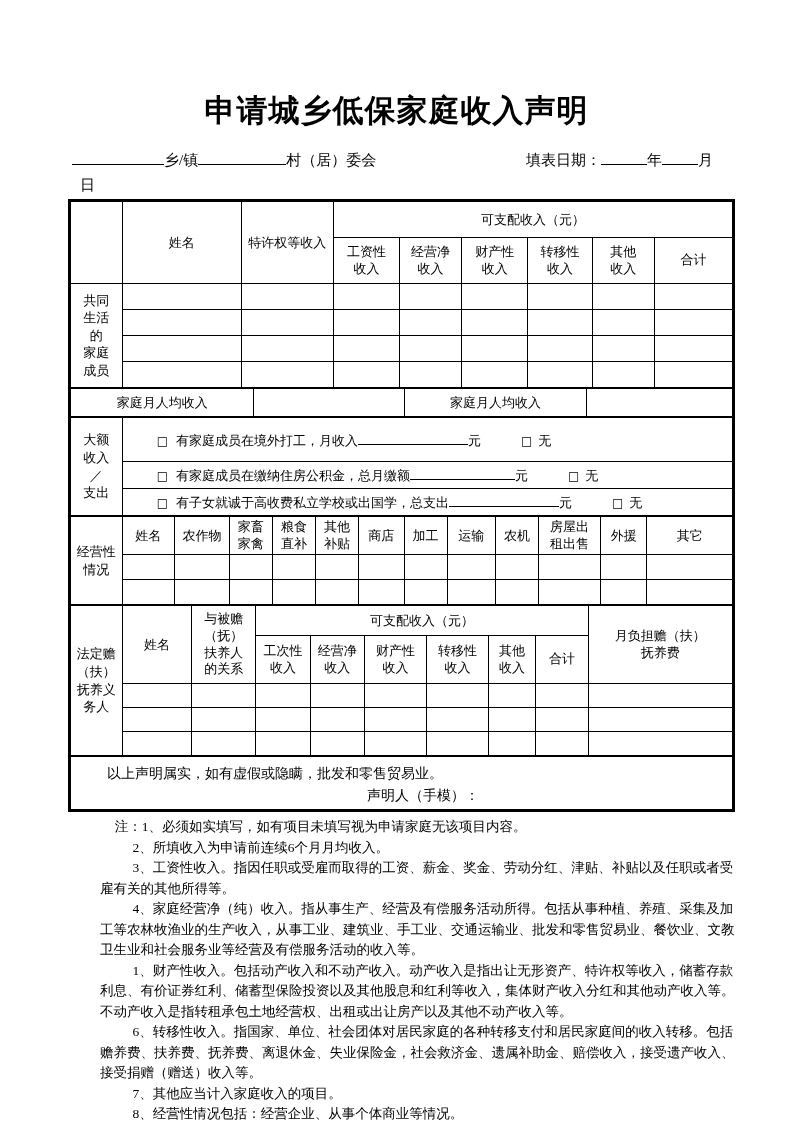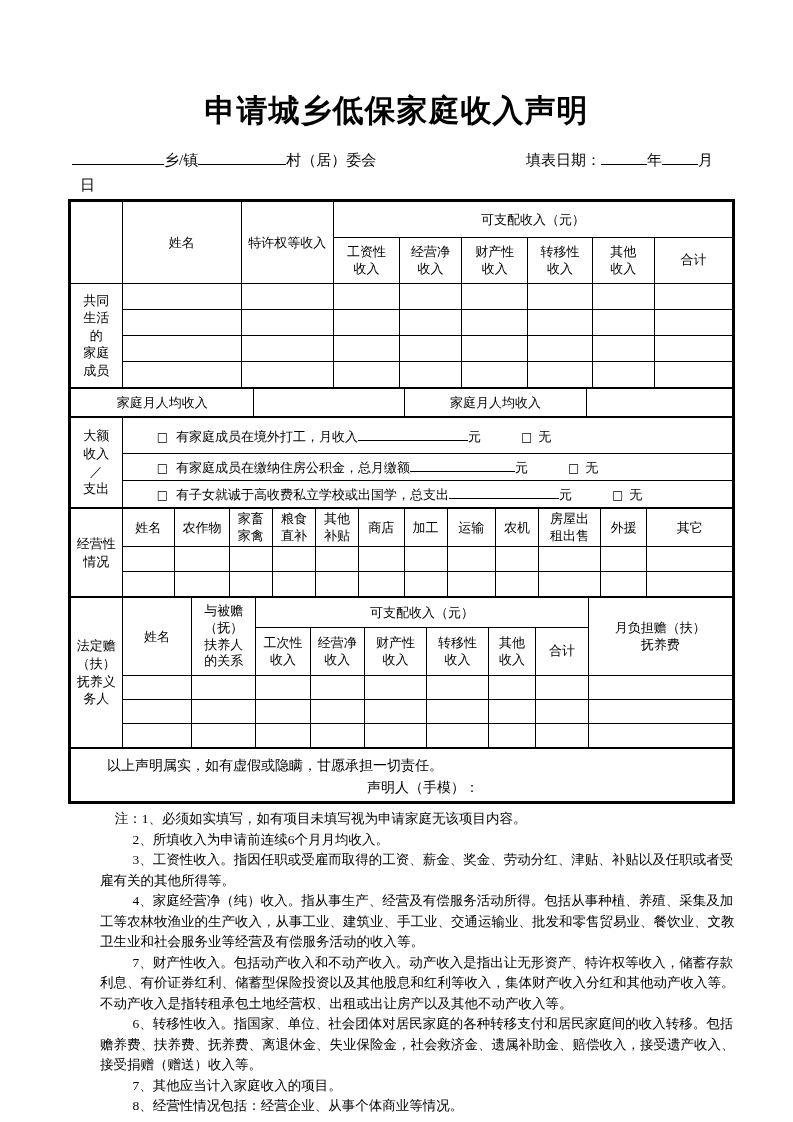--- a/index.html
+++ b/index.html
@@ -152,21 +152,21 @@
       </tr>
     </tbody>
       </table>
 
     <table class="sec">
       <colgroup>
           <col style="width:7.8%">
           <col style="width:92.2%">
         </colgroup>
       <tbody>
-          <tr style="height:36px">
+          <tr style="height:44px">
         <td rowspan="3" class="ml side">大额
 收入
 ／
 支出</td>
         <td class="chk-cell">
           <span class="chk">□</span><span>有家庭成员在境外打工，月收入</span><span class="blank" style="width:110px"></span><span>元</span><span class="no-grp"><span class="chk">□</span><span>无</span></span>
         </td>
       </tr>
       <tr style="height:27px">
         <td class="chk-cell">
@@ -323,33 +323,33 @@
             <td></td>
             <td></td>
           </tr>
     </tbody>
       </table>
 
     <table class="sec">
       <tbody>
           <tr style="height:52px">
         <td class="decl-cell">
-          <div>以上声明属实，如有虚假或隐瞒，甘愿承担一切责任。</div>
+          <div>以上声明属实，如有虚假或隐瞒，批发和零售贸易业。</div>
           <div class="signer">声明人（手模）：</div>
         </td>
       </tr>
     </tbody>
       </table>
 
   </div>
 
   <div class="notes">
     <p class="first">注：1、必须如实填写，如有项目未填写视为申请家庭无该项目内容。</p>
     <p class="item">2、所填收入为申请前连续6个月月均收入。</p>
     <p class="item">3、工资性收入。指因任职或受雇而取得的工资、薪金、奖金、劳动分红、津贴、补贴以及任职或者受雇有关的其他所得等。</p>
     <p class="item">4、家庭经营净（纯）收入。指从事生产、经营及有偿服务活动所得。包括从事种植、养殖、采集及加工等农林牧渔业的生产收入，从事工业、建筑业、手工业、交通运输业、批发和零售贸易业、餐饮业、文教卫生业和社会服务业等经营及有偿服务活动的收入等。</p>
-    <p class="item">7、财产性收入。包括动产收入和不动产收入。动产收入是指出让无形资产、特许权等收入，储蓄存款利息、有价证券红利、储蓄型保险投资以及其他股息和红利等收入，集体财产收入分红和其他动产收入等。不动产收入是指转租承包土地经营权、出租或出让房产以及其他不动产收入等。</p>
+    <p class="item">1、财产性收入。包括动产收入和不动产收入。动产收入是指出让无形资产、特许权等收入，储蓄存款利息、有价证券红利、储蓄型保险投资以及其他股息和红利等收入，集体财产收入分红和其他动产收入等。不动产收入是指转租承包土地经营权、出租或出让房产以及其他不动产收入等。</p>
     <p class="item">6、转移性收入。指国家、单位、社会团体对居民家庭的各种转移支付和居民家庭间的收入转移。包括赡养费、扶养费、抚养费、离退休金、失业保险金，社会救济金、遗属补助金、赔偿收入，接受遗产收入、接受捐赠（赠送）收入等。</p>
     <p class="item">7、其他应当计入家庭收入的项目。</p>
     <p class="item">8、经营性情况包括：经营企业、从事个体商业等情况。</p>
   </div>
 
 </div>
 
 </body></html>

